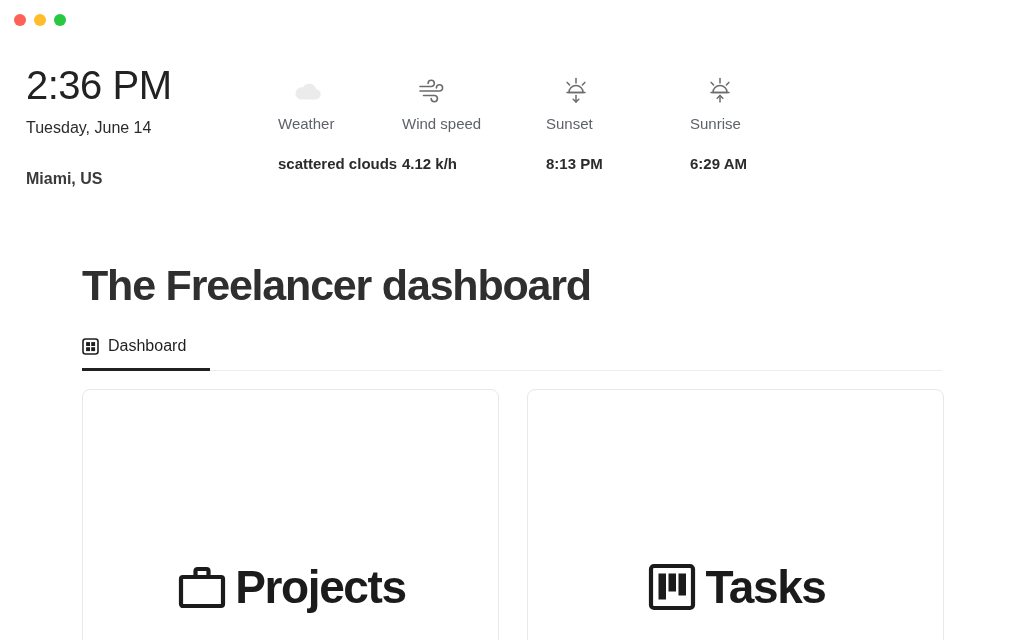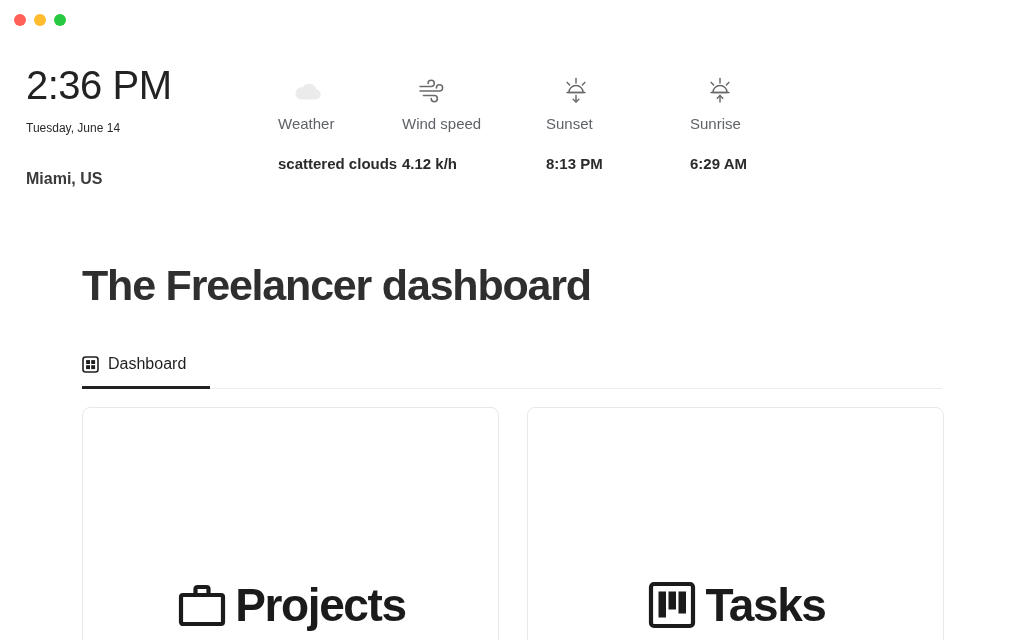--- a/index.html
+++ b/index.html
@@ -36,21 +36,21 @@
   .clockbox { padding-left: 26px; width: 278px; }
   .clock-time {
     font-size: 40px;
     font-weight: 400;
     color: #222222;
     letter-spacing: -0.5px;
     line-height: 46px;
     margin: 0;
   }
   .clock-date {
-    font-size: 12px;
+    font-size: 16px;
     color: #2b2b2b;
     margin-top: 10px;
     line-height: 20px;
   }
   .clock-loc {
     font-size: 16px;
     color: #3a3a3a;
     margin-top: 33px;
     line-height: 16px;
     font-weight: bold;
@@ -103,21 +103,21 @@
     font-size: 43px;
     font-weight: 700;
     color: #2f2f2f;
     letter-spacing: -1.2px;
     margin: 0;
     padding-top: 73px;
     line-height: 50px;
   }
 
   .tabbar {
-    margin-top: 44px;
+    margin-top: 26px;
     width: 860px;
     border-bottom: 1px solid #ededed;
     display: flex;
   }
   .tab {
     display: flex;
     align-items: center;
     gap: 9px;
     padding: 0 0 12px 0;
     width: 128px;

